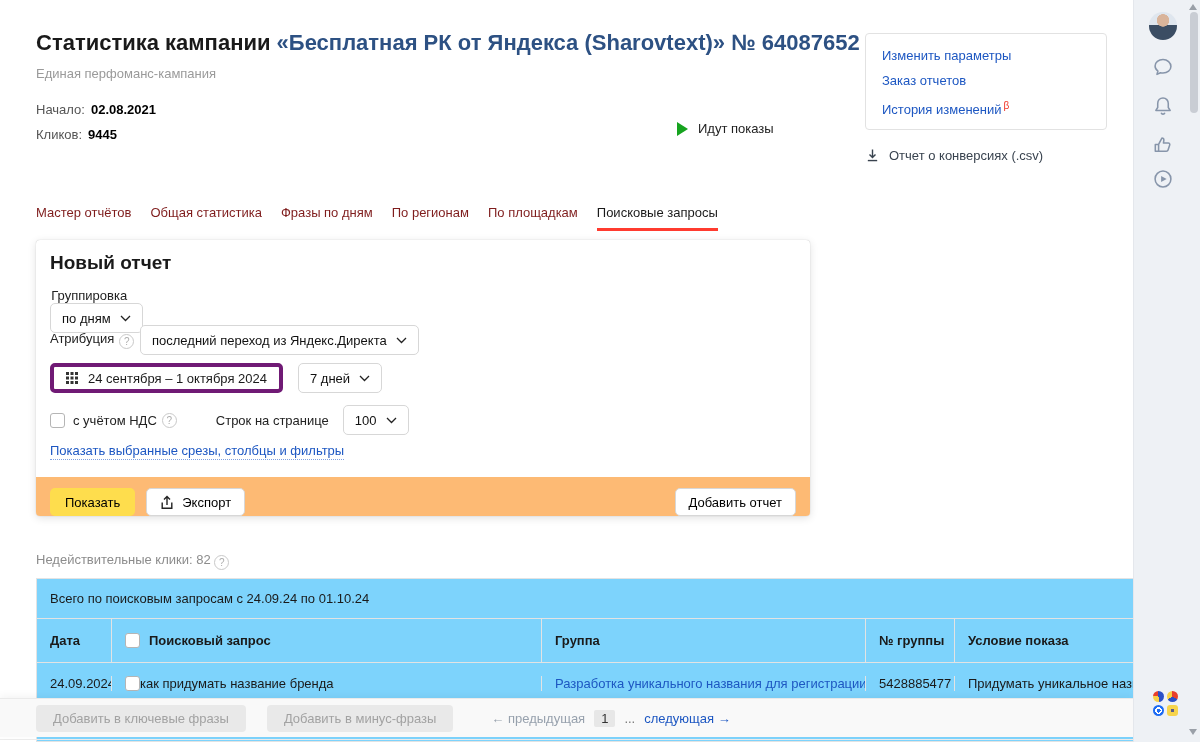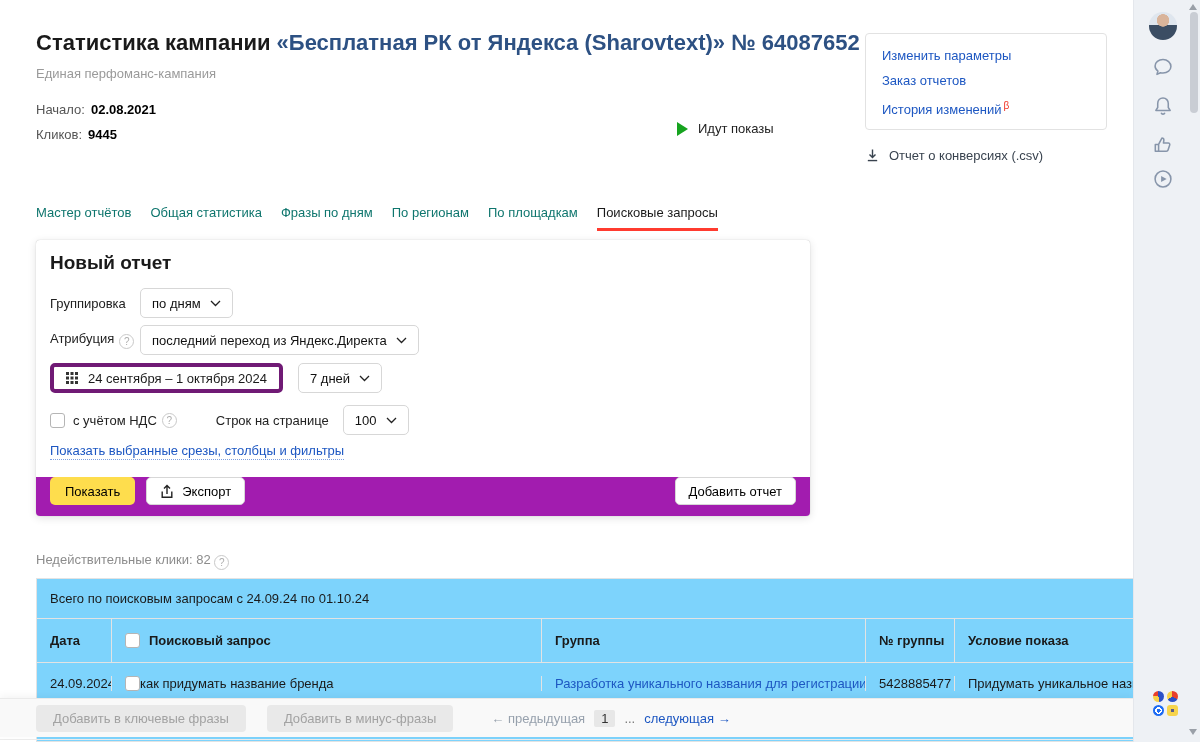--- a/index.html
+++ b/index.html
@@ -18,45 +18,45 @@
   .stat-row b{color:#000;margin-left:6px;}
   .status{position:absolute;left:677px;top:121px;display:flex;align-items:center;gap:10px;color:#222;}
   .play-tri{width:0;height:0;border-left:11px solid #16a31f;border-top:7px solid transparent;border-bottom:7px solid transparent;}
   .actions-box{position:absolute;left:865px;top:33px;width:242px;height:97px;background:#fff;border:1px solid #e2e2e2;border-radius:4px;padding:13px 16px;}
   .actions-box a{display:block;margin-bottom:8px;line-height:17px;}
   .beta{color:#f03226;font-size:10px;vertical-align:super;margin-left:2px;}
   .csv-link{position:absolute;left:865px;top:148px;display:flex;gap:9px;align-items:center;color:#39434f;cursor:pointer;}
 
   
   .tabs{position:absolute;left:36px;top:205px;display:flex;gap:19px;}
-  .tab{color:#0f766e;padding-bottom:8px;border-bottom:3px solid transparent;cursor:pointer;white-space:nowrap;}
+  .tab{color:#7f1d1d;padding-bottom:8px;border-bottom:3px solid transparent;cursor:pointer;white-space:nowrap;}
   .tab.active{color:#1a1a1a;border-bottom-color:#ff3b2f;}
 
   
   .report-card{position:absolute;left:36px;top:240px;width:774px;height:276px;background:#fff;border-radius:4px;
     box-shadow:0 0 1px rgba(0,0,0,.28),0 2px 8px rgba(0,0,0,.12);}
   .report-card h2{position:absolute;left:14px;top:12px;font-size:19px;font-weight:700;}
   .form-row{position:absolute;left:14px;display:flex;align-items:center;}
-  .row-grouping{top:48px;}
+  .row-grouping{top:48px;flex-direction:column;}
   .row-attribution{top:85px;}
   .row-dates{top:123px;}
   .row-rows{top:165px;}
   .row-slices{top:203px;}
   .f-label{width:90px;color:#222;}
   .f-label .help{margin-left:5px;}
   .drop{display:inline-flex;align-items:center;gap:9px;height:30px;padding:0 11px;border:1px solid #d7d7d7;border-radius:5px;background:#fff;cursor:pointer;color:#111;white-space:nowrap;}
   .date-btn{display:inline-flex;align-items:center;gap:8px;height:30px;padding:0 12px;border:4px solid #701a75;border-radius:5px;background:#fff;cursor:pointer;margin-right:15px;}
   .chev{flex:none;}
   .help{display:inline-block;width:15px;height:15px;border:1px solid #c9c9c9;border-radius:50%;color:#adadad;font-size:10px;line-height:13px;text-align:center;vertical-align:-2px;cursor:pointer;background:#fff;}
   .checkbox{display:inline-block;width:15px;height:15px;border:1px solid #b5b5b5;border-radius:3px;background:#fff;cursor:pointer;flex:none;}
   .vat-label{margin:0 5px 0 8px;color:#222;}
   .rows-label{margin-left:39px;color:#222;}
   .row-rows .drop{margin-left:14px;}
   .dotted-link{color:#1d57c2;border-bottom:1px dotted #7ea0e0;padding-bottom:1px;cursor:pointer;}
-  .card-footer{position:absolute;left:0;right:0;bottom:0;height:39px;background:#a21caf;border-radius:0 0 4px 4px;display:flex;align-items:flex-start;padding:0 14px;}
+  .card-footer{position:absolute;left:0;right:0;bottom:0;height:39px;background:#fdba74;border-radius:0 0 4px 4px;display:flex;align-items:flex-end;padding:0 14px;}
   .btn-yellow{height:28px;padding:0 15px;background:#fedd4d;border:none;border-radius:5px;font-family:inherit;font-size:13px;color:#000;cursor:pointer;}
   .btn-white{height:28px;padding:0 13px;background:#fff;border:1px solid #d7d7d7;border-radius:5px;font-family:inherit;font-size:13px;color:#000;cursor:pointer;display:inline-flex;align-items:center;gap:8px;}
   .btn-export{margin-left:11px;}
   .btn-save{margin-left:auto;}
 
   
   .invalid-clicks{position:absolute;left:36px;top:552px;color:#8c8c8c;}
 
   
   .table{position:absolute;left:36px;top:578px;width:1097px;height:164px;border:1px solid #e3e3e3;border-right:none;overflow:hidden;background:#7dd3fc;}

